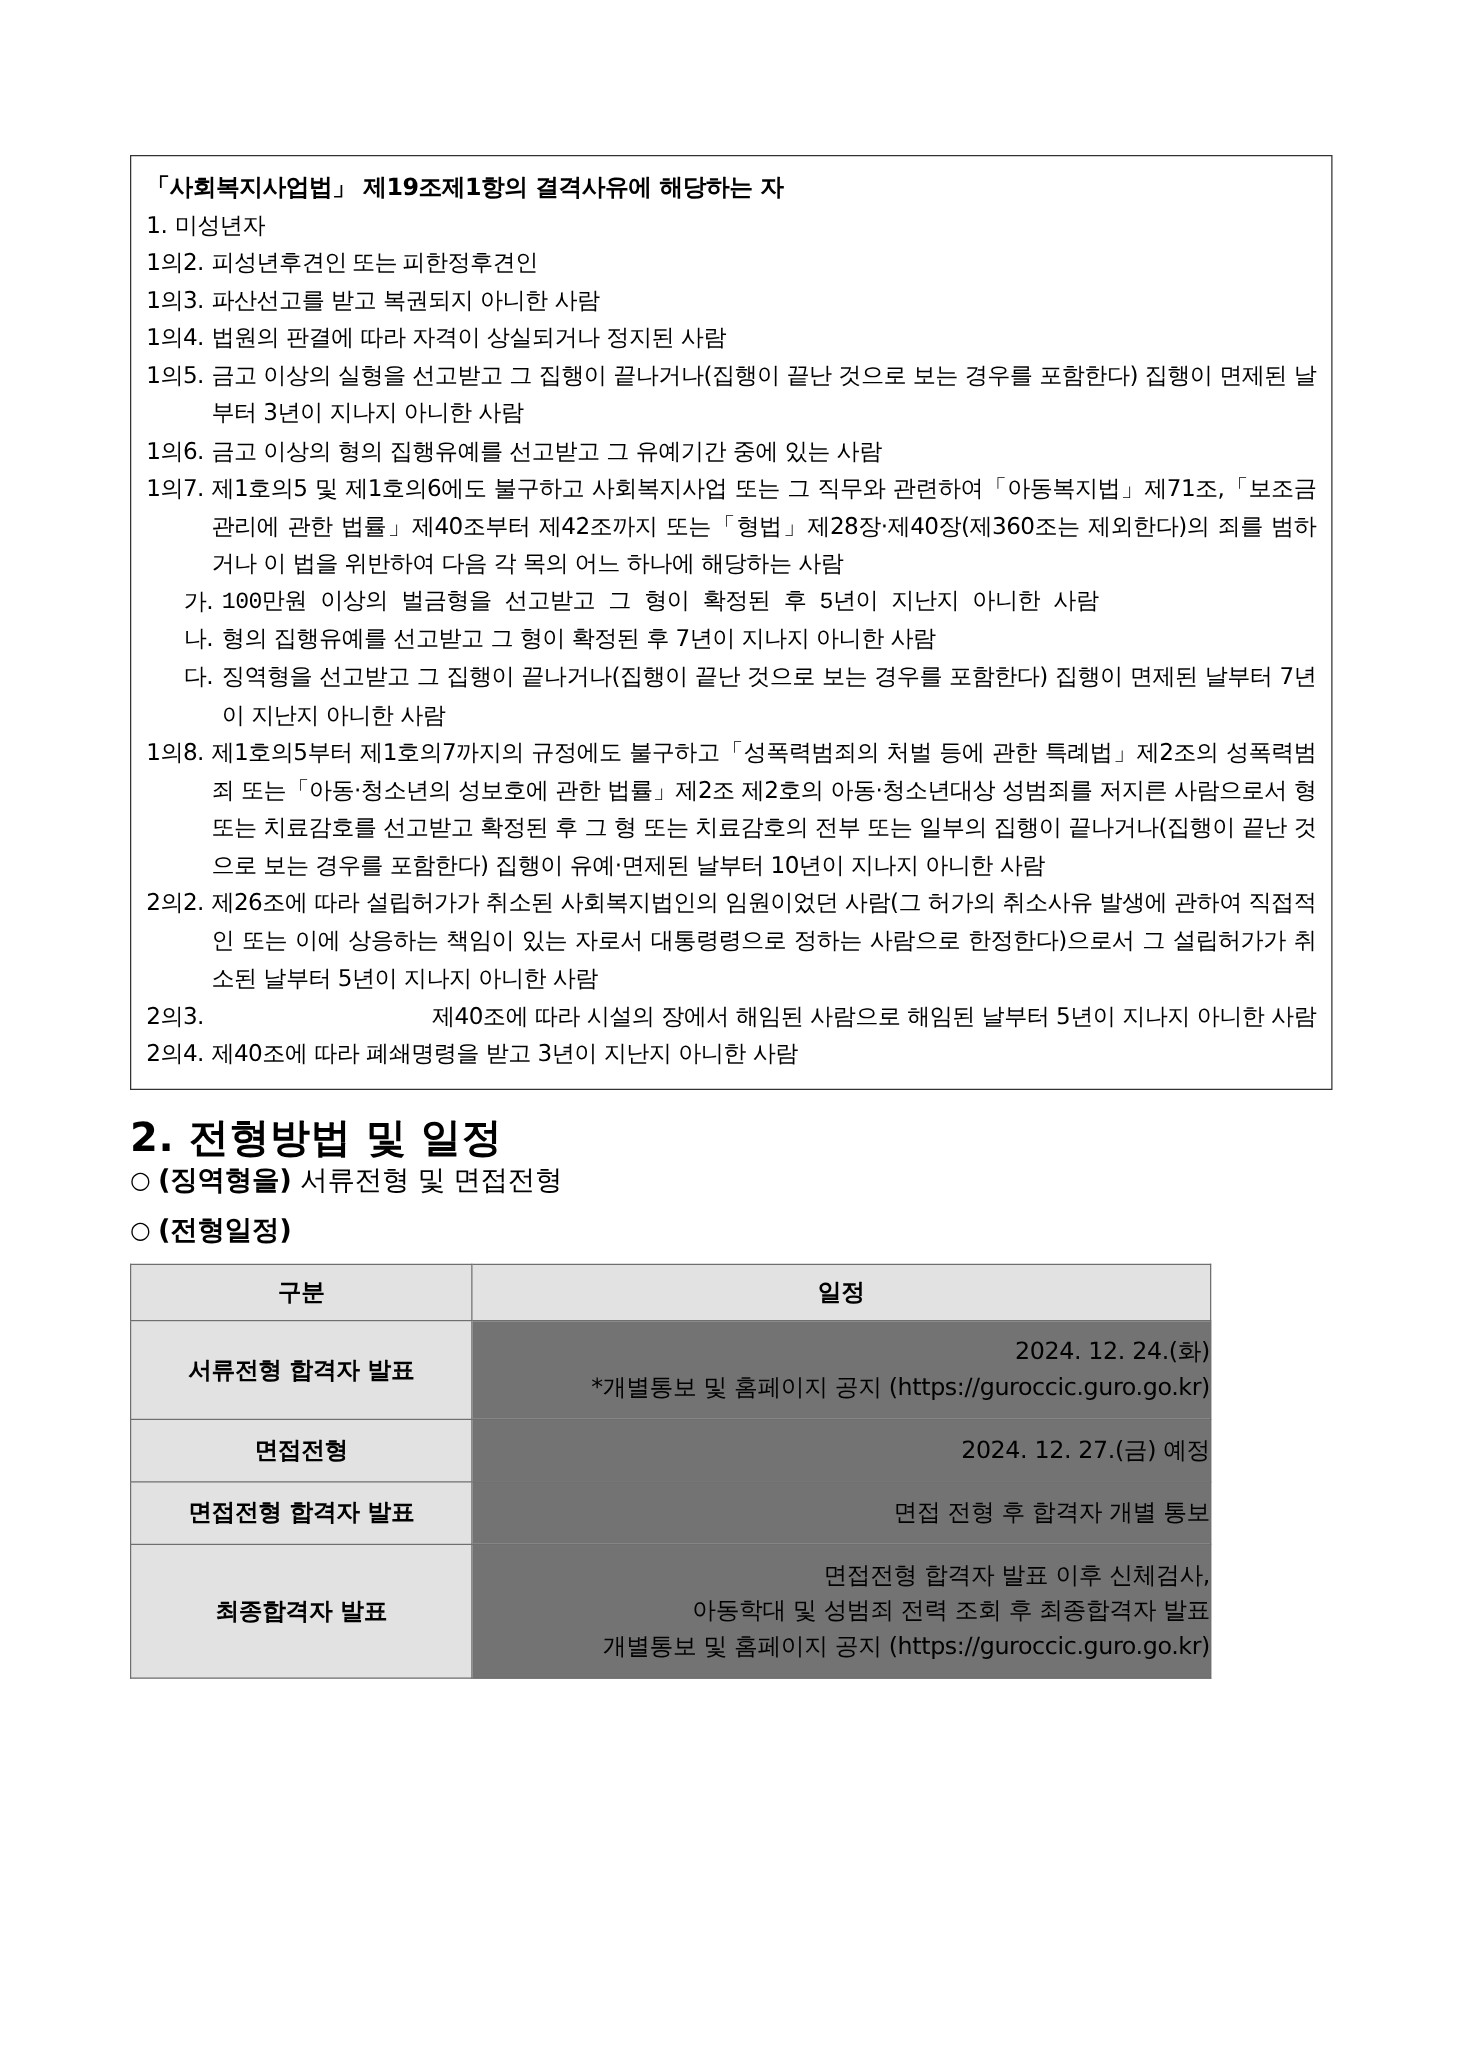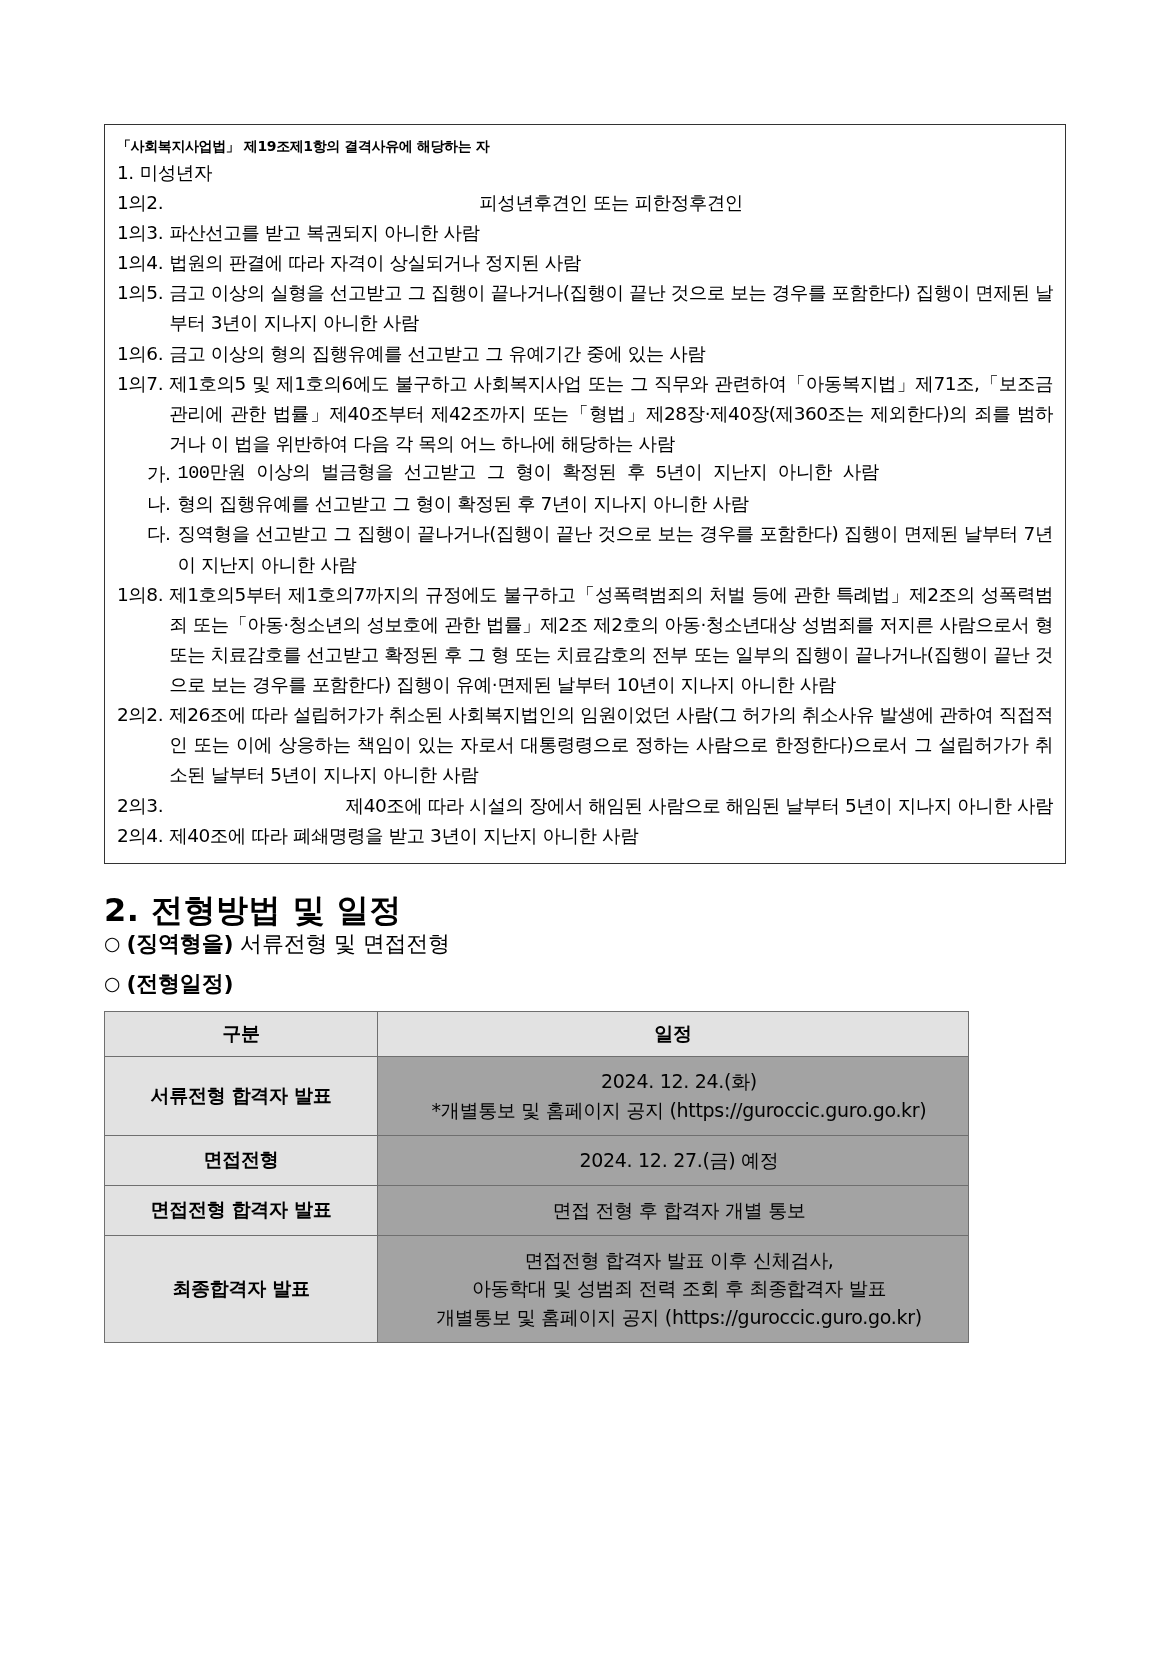--- a/index.html
+++ b/index.html
@@ -30,21 +30,21 @@
     left: 104px;
     top: 124px;
     width: 962px;
     box-sizing: border-box;
     border: 1.5px solid #333333;
     padding: 10px 12px 12px 12px;
     background: #ffffff;
   }
 
   .clause-title {
-    font-size: 14px;
+    font-size: 19px;
     font-weight: bold;
     line-height: 1.62;
     letter-spacing: -0.4px;
     white-space: nowrap;
   }
 
   
   .clause-item {
     display: flex;
     font-size: 18.5px;
@@ -120,22 +120,22 @@
     letter-spacing: -0.2px;
   }
   .schedule-table td.label {
     background: #e2e2e2;
     font-weight: bold;
     text-align: center;
     letter-spacing: -0.3px;
     padding: 8px 4px;
   }
   .schedule-table td.value {
-    background: #a3a3a3;
-    text-align: center;
+    background: #737373;
+    text-align: right;
     padding: 10px 0 10px 12px;
     letter-spacing: -0.3px;
     line-height: 1.52;
   }
   .schedule-table td.value .vline {
     display: block;
     white-space: nowrap;
   }
 </style>
 </head>
@@ -145,21 +145,21 @@
 
   <div class="clause-box">
     <div class="clause-title">「사회복지사업법」 제19조제1항의 결격사유에 해당하는 자</div>
     <div id="clause-items">
         <div class="clause-item">
           <span class="marker">1.</span>
           <span class="body" style="text-align: left; white-space: nowrap;">미성년자</span>
         </div>
         <div class="clause-item">
           <span class="marker">1의2.</span>
-          <span class="body" style="text-align: center; white-space: nowrap;">피성년후견인 또는 피한정후견인</span>
+          <span class="body" style="text-align: left; white-space: nowrap; font-family: Liberation Serif, serif;">피성년후견인 또는 피한정후견인</span>
         </div>
         <div class="clause-item">
           <span class="marker">1의3.</span>
           <span class="body" style="text-align: left; white-space: nowrap;">파산선고를 받고 복권되지 아니한 사람</span>
         </div>
         <div class="clause-item">
           <span class="marker">1의4.</span>
           <span class="body" style="text-align: left; white-space: nowrap;">법원의 판결에 따라 자격이 상실되거나 정지된 사람</span>
         </div>
         <div class="clause-item">

